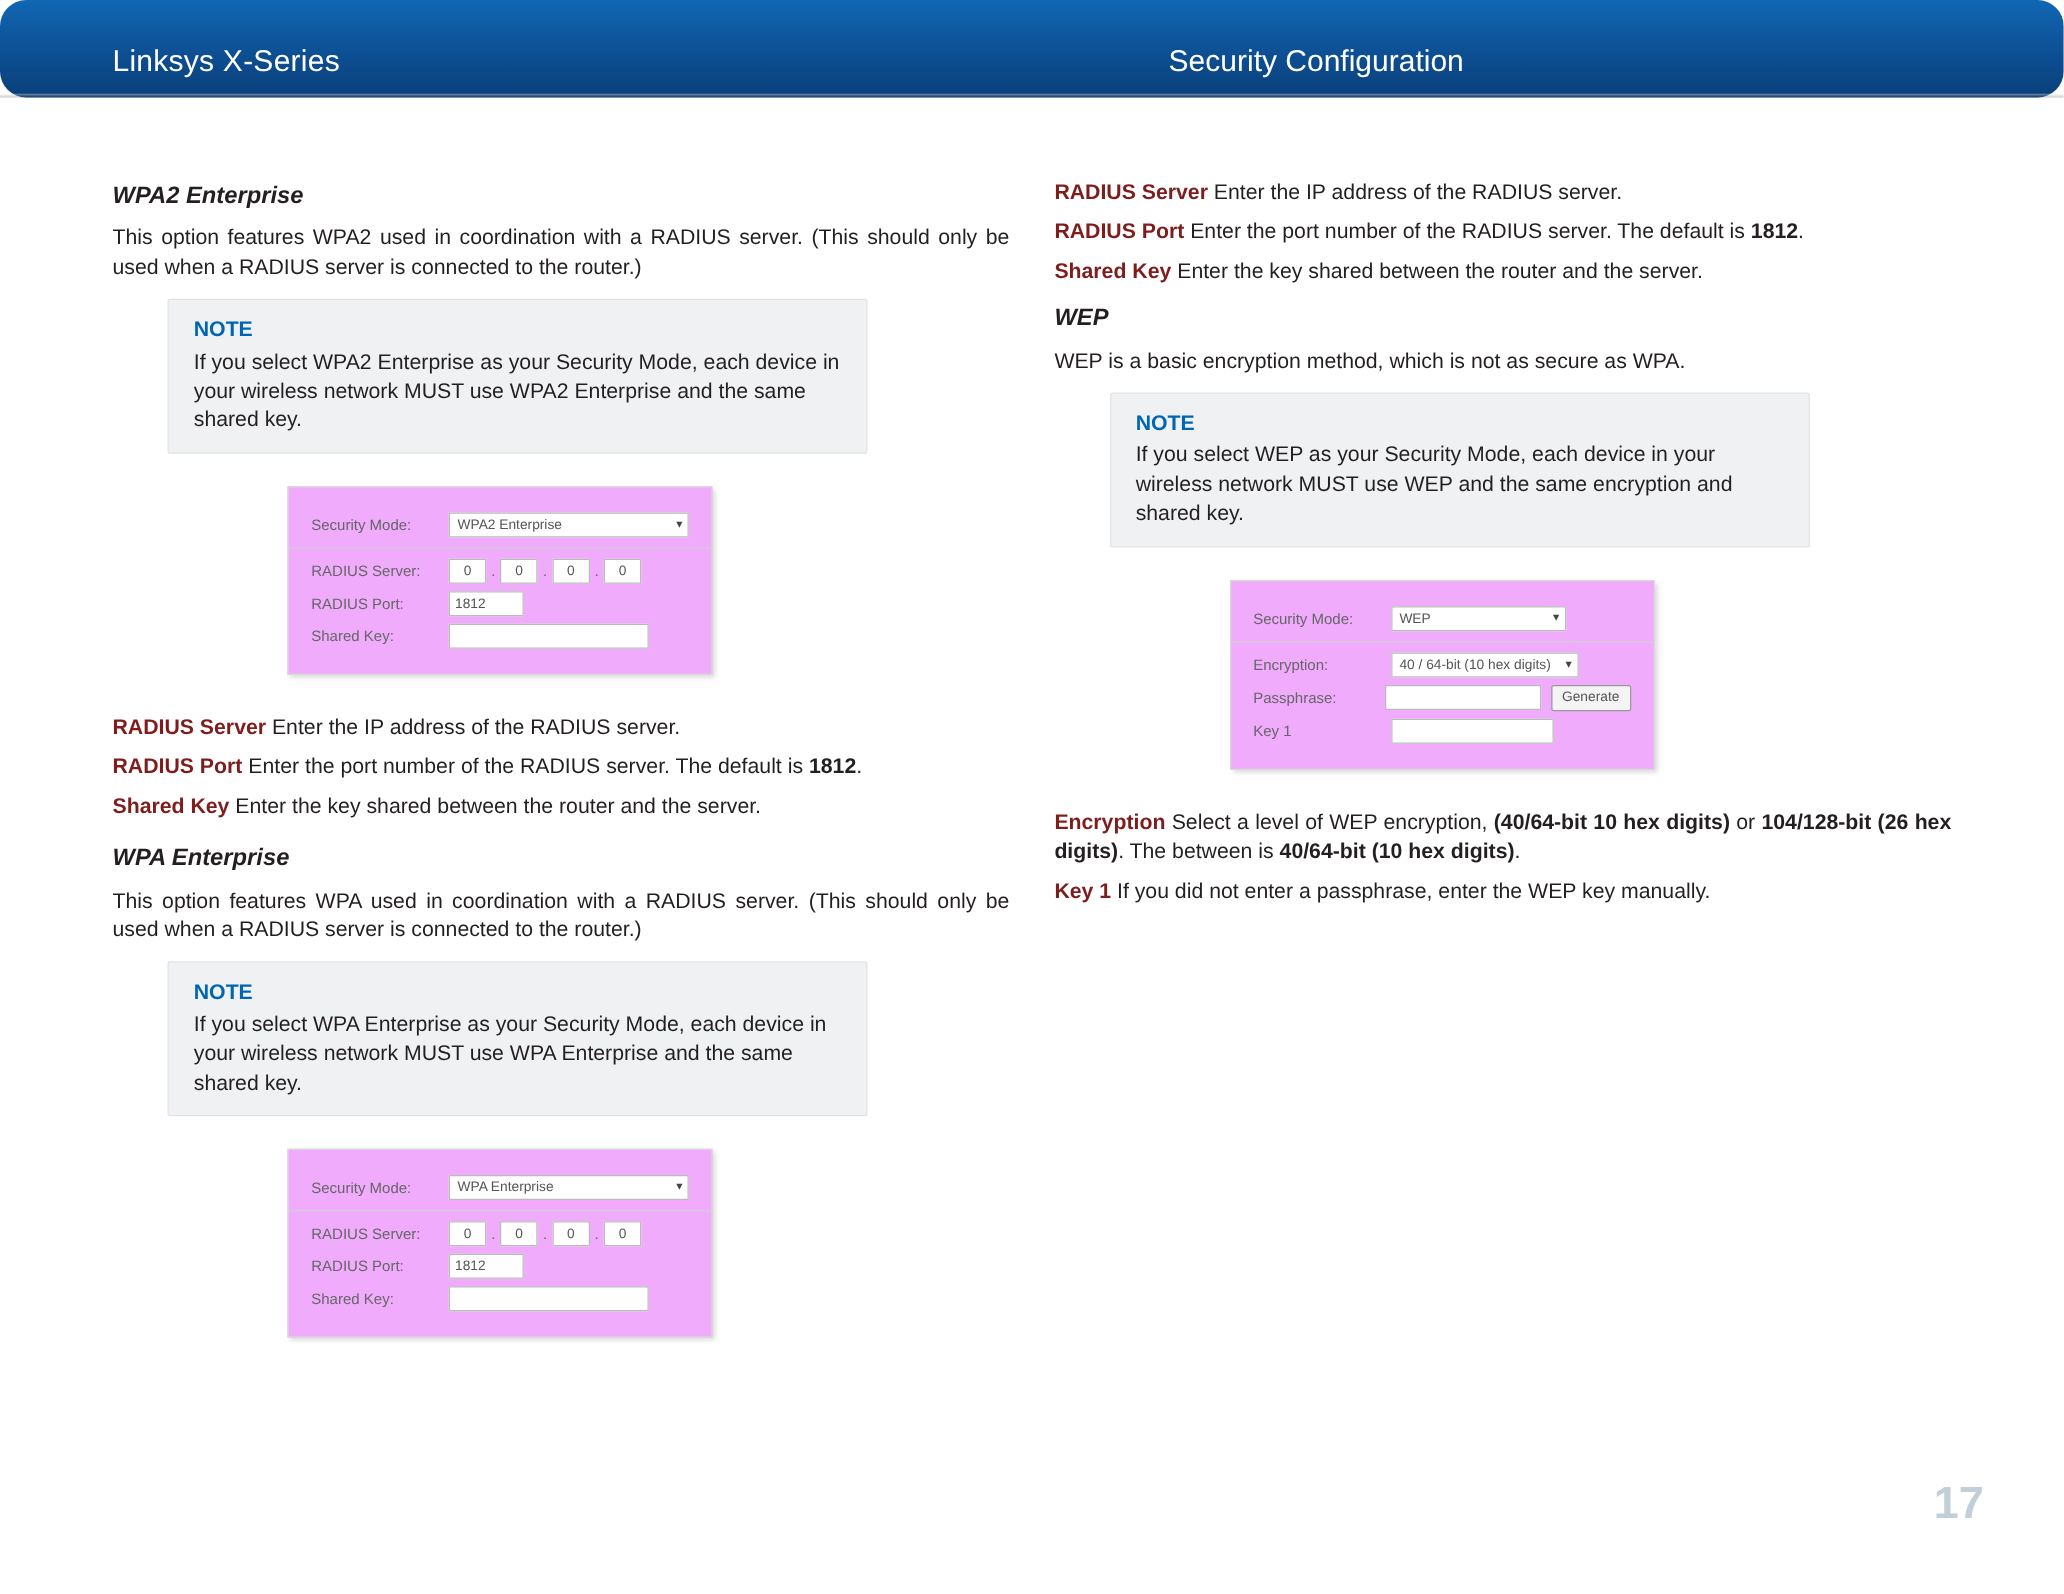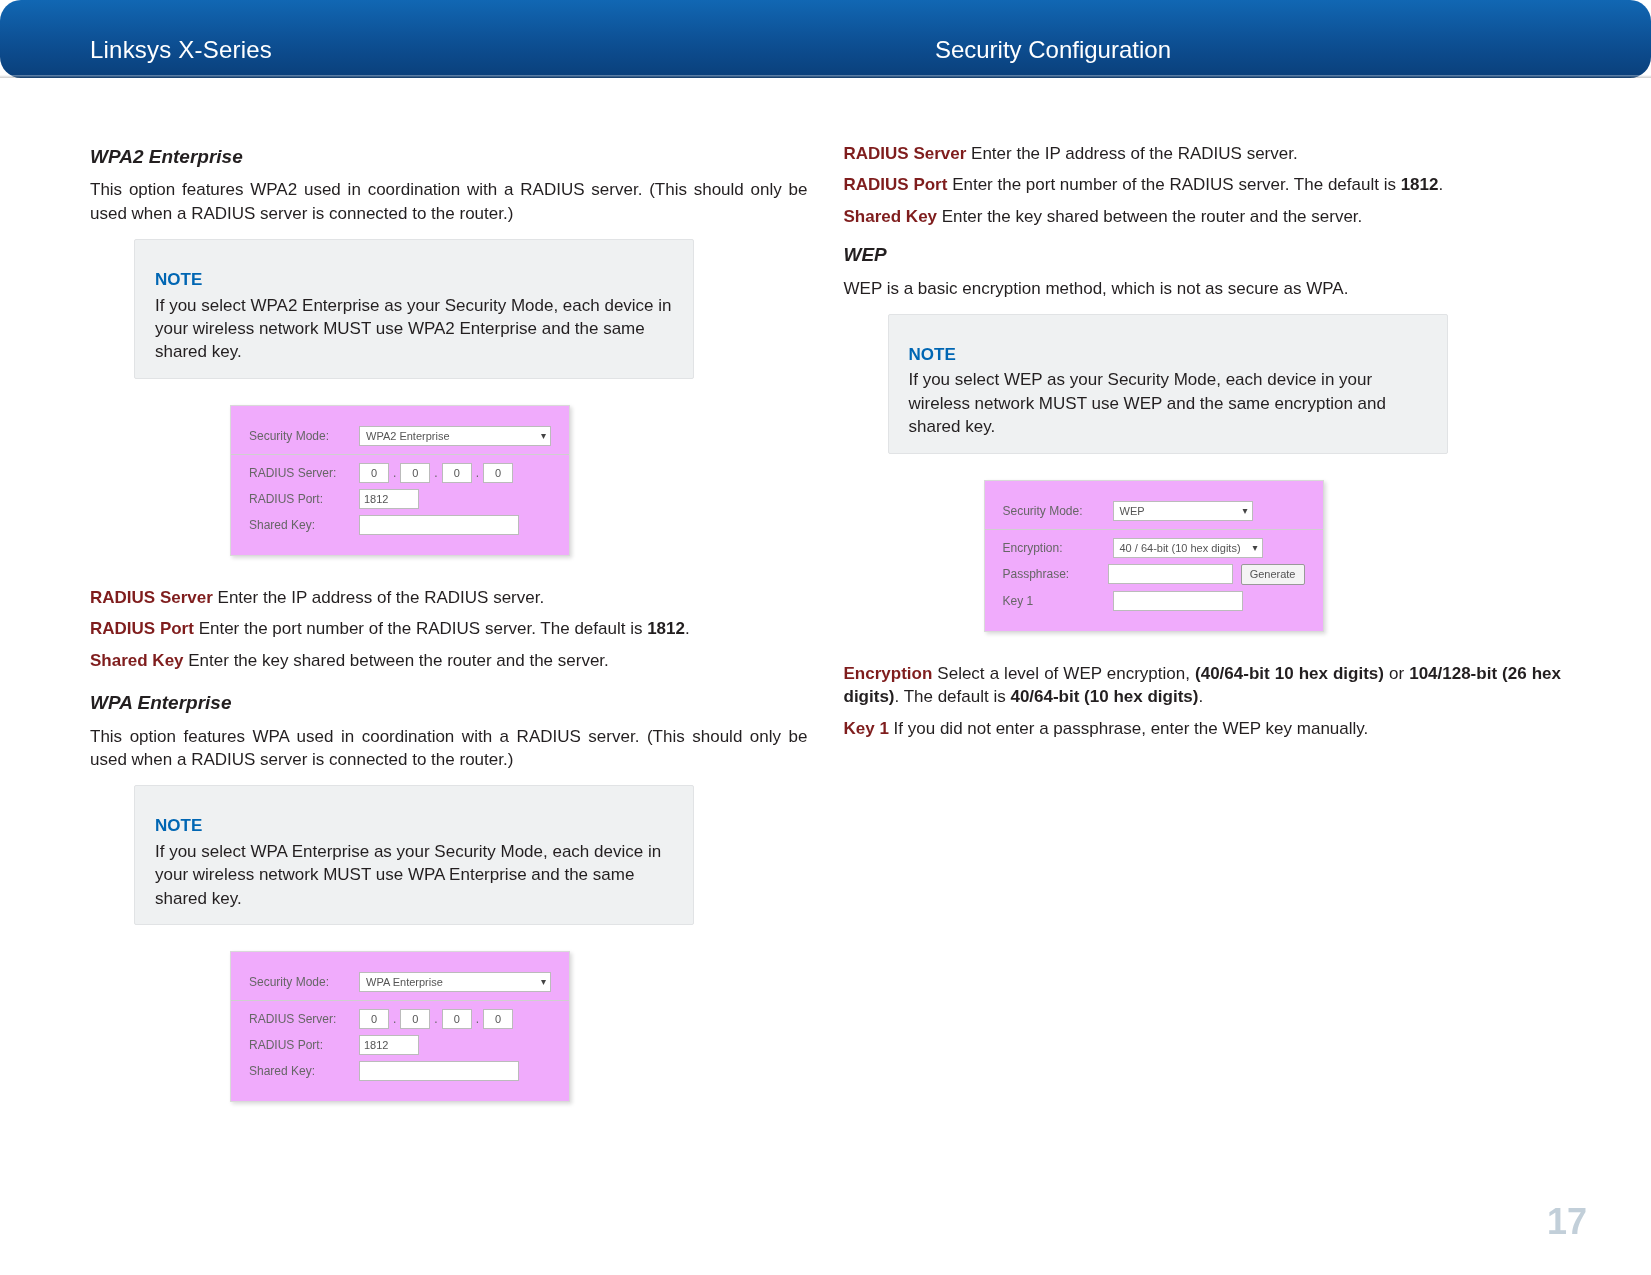--- a/index.html
+++ b/index.html
@@ -56,21 +56,21 @@
     font-size: 19px;
     margin: 6px 0 8px 0;
     color: #231f20;
   }
   .para { margin: 0 0 14px 0; text-align: justify; }
   .notebox {
     background: #eff1f2;
     border: 1px solid #e1e3e5;
     border-radius: 2px;
     margin: 6px 0 26px 44px;
-    padding: 28px 20px 14px 20px;
+    padding: 12px 20px 14px 20px;
     max-width: 560px;
   }
   .notebox .note-title {
     color: #0066b3;
     font-weight: 700;
     display: block;
     margin-bottom: 2px;
   }
   .field-label { color: #7f1d1d; font-weight: 700; }
   .field-line { margin: 4px 0 8px 0; }
@@ -116,21 +116,21 @@
   .sb-text.long { width: 160px; }
   .sb-text.medium { width: 160px; }
   .sb-btn {
     border: 1px solid #999; background: #f4f4f4;
     font-size: 11px; padding: 2px 8px; color: #555; margin-left: 8px;
     border-radius: 2px;
   }
   .pagenum {
     position: absolute;
     right: 64px;
-    bottom: 32px;
+    bottom: 52px;
     font-size: 36px;
     font-weight: 700;
     color: #c2cfd9;
   }
 </style>
 </head>
 <body>
 
 <div class="topbar">
   <div class="left">Linksys X-Series</div>
@@ -272,21 +272,21 @@
         <div class="sb-text medium" style="width:130px"></div>
         <div class="sb-btn">Generate</div>
       </div>
       <div class="sb-row">
         <div class="sb-label">Key 1</div>
         <div class="sb-text medium" style="width:130px"></div>
       </div>
     </div>
 
     <p class="field-line" style="text-align:justify">
-      <span class="field-label">Encryption</span><span>  Select a level of WEP encryption, </span><span class="bold">(40/64-bit 10 hex digits)</span><span> or </span><span class="bold">104/128-bit (26 hex digits)</span><span>. The default is </span><span class="bold">40/64-bit (10 hex digits)</span><span>.</span>
+      <span class="field-label">Encryption</span><span>  Select a level of WEP encryption, </span><span class="bold">(40/64-bit 10 hex digits)</span><span> or </span><span class="bold">104/128-bit (26 hex digits)</span><span>. The between is </span><span class="bold">40/64-bit (10 hex digits)</span><span>.</span>
     </p>
     <p class="field-line">
       <span class="field-label">Key 1</span><span>  If you did not enter a passphrase, enter the WEP key manually.</span>
     </p>
 
   </div>
 </div>
 
 <div class="pagenum">17</div>
 

